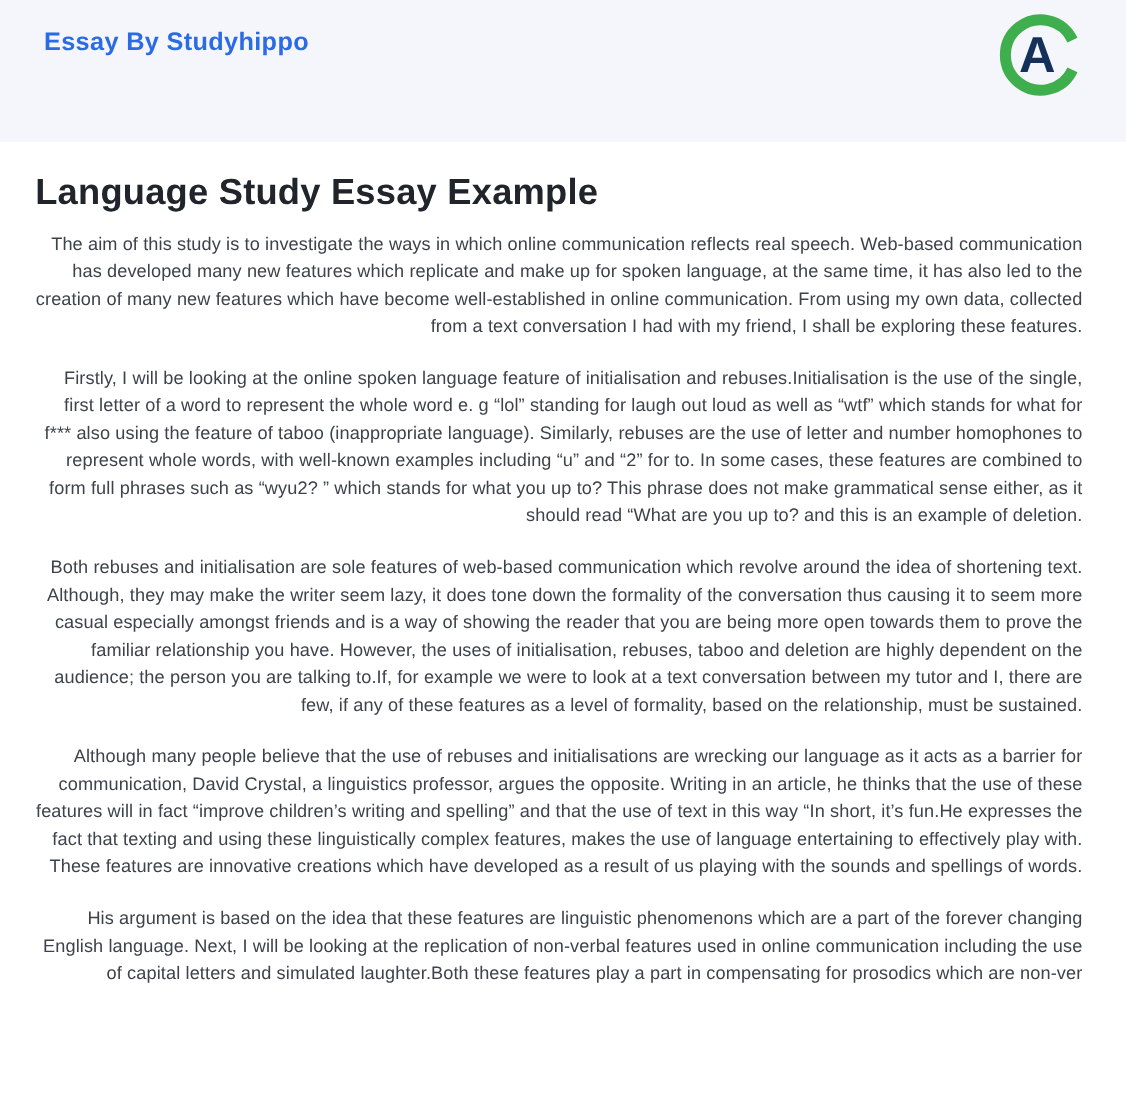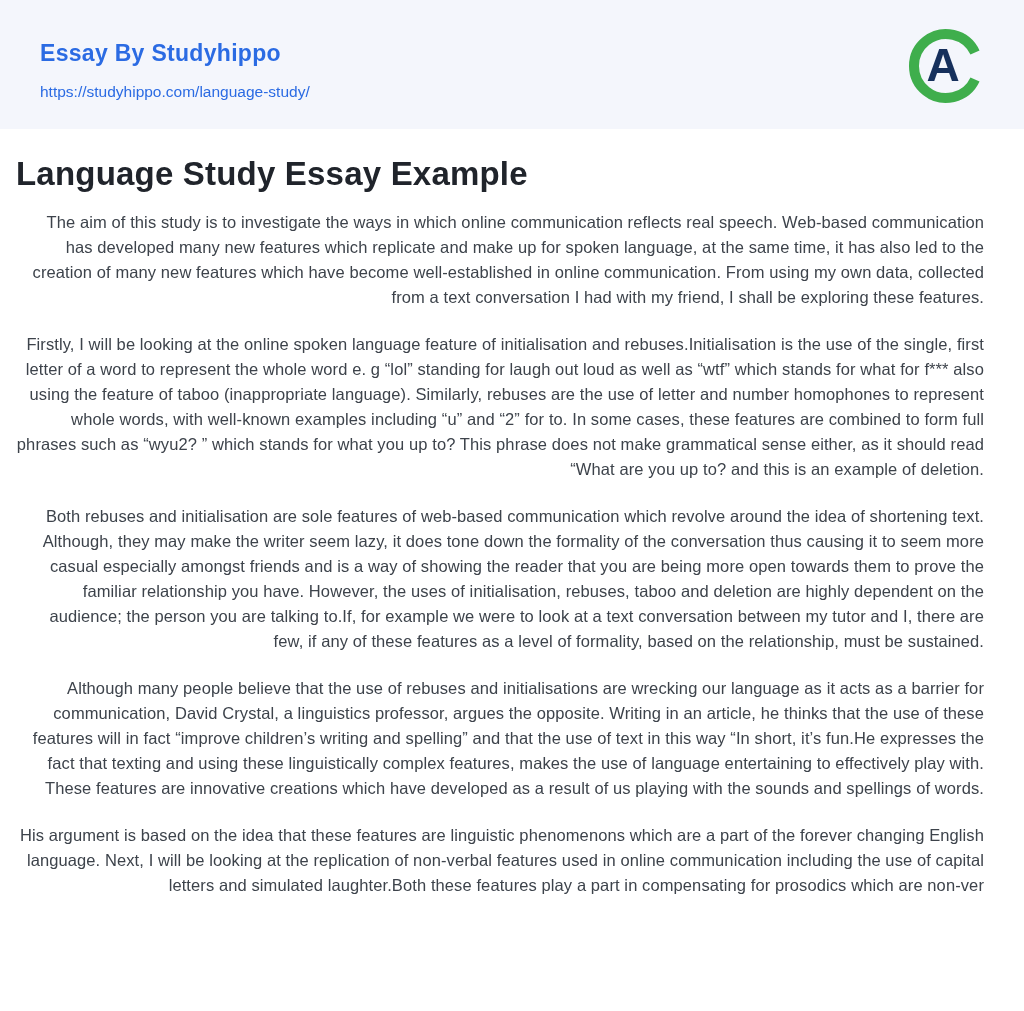--- a/index.html
+++ b/index.html
@@ -6,21 +6,21 @@
   html, body { background: #ffffff; }
   body {
     width: 1024px;
     height: 1011px;
     font-family: "Liberation Sans", sans-serif;
     overflow: hidden;
   }
   .header {
     background: #f4f6fc;
     height: 129px;
-    padding: 26px 40px 0 40px;
+    padding: 10px 40px 0 40px;
     display: flex;
     justify-content: space-between;
     align-items: flex-start;
   }
   .header-left {
     display: flex;
     flex-direction: column;
     gap: 16px;
     padding-top: 14px;
   }
@@ -40,21 +40,21 @@
   }
   .logo {
     width: 76px;
     height: 76px;
     display: block;
     margin-top: 2px;
     cursor: pointer;
   }
   .logo text { font-family: "Liberation Sans", sans-serif; }
   main {
-    padding: 26px 40px 0 16px;
+    padding: 26px 40px 0 32px;
   }
   h1.essay-title {
     color: #20242b;
     font-size: 33px;
     font-weight: bold;
     letter-spacing: 0.2px;
     margin-bottom: 17px;
   }
   p.essay-paragraph {
     color: #3d434b;
@@ -64,21 +64,20 @@
     letter-spacing: 0.1px;
     text-align: right;
   }
 </style>
 </head>
 <body>
 
 <header class="header">
   <div class="header-left">
     <a class="site-title">Essay By Studyhippo</a>
-    <a class="source-url">https://studyhippo.com/language-study/</a>
   </div>
   <svg class="logo" viewBox="0 0 76 76" aria-hidden="false">
     <path d="M 67 51.5 A 32 32 0 1 1 67 24.5" fill="none" stroke-width="10" stroke="#3fae4c"></path>
     <text x="35" y="53" text-anchor="middle" font-size="46" font-weight="bold" fill="#16305c">A</text>
   </svg>
 </header>
 
 <main>
   <h1 class="essay-title">Language Study Essay Example</h1>
   <p class="essay-paragraph">The aim of this study is to investigate the ways in which online communication reflects real speech. Web-based communication has developed many new features which replicate and make up for spoken language, at the same time, it has also led to the creation of many new features which have become well-established in online communication. From using my own data, collected from a text conversation I had with my friend, I shall be exploring these features.</p>

